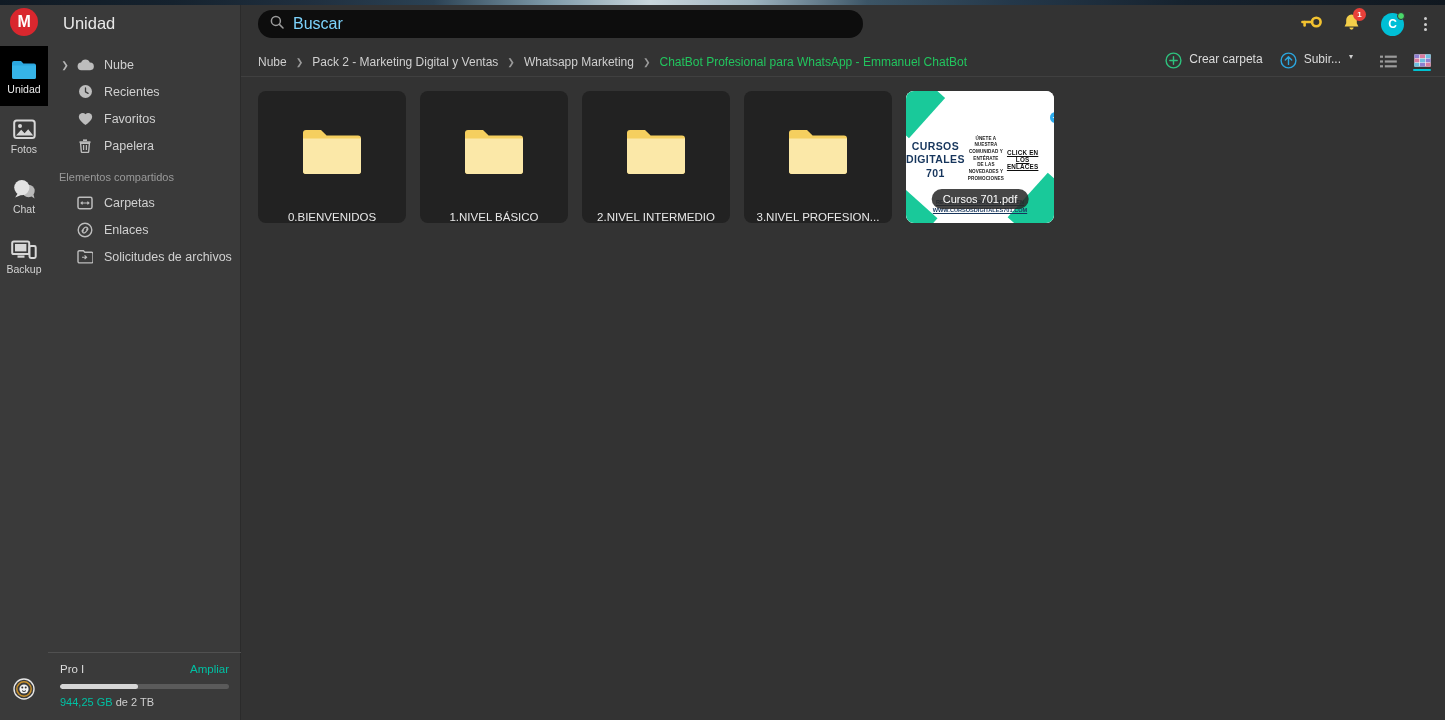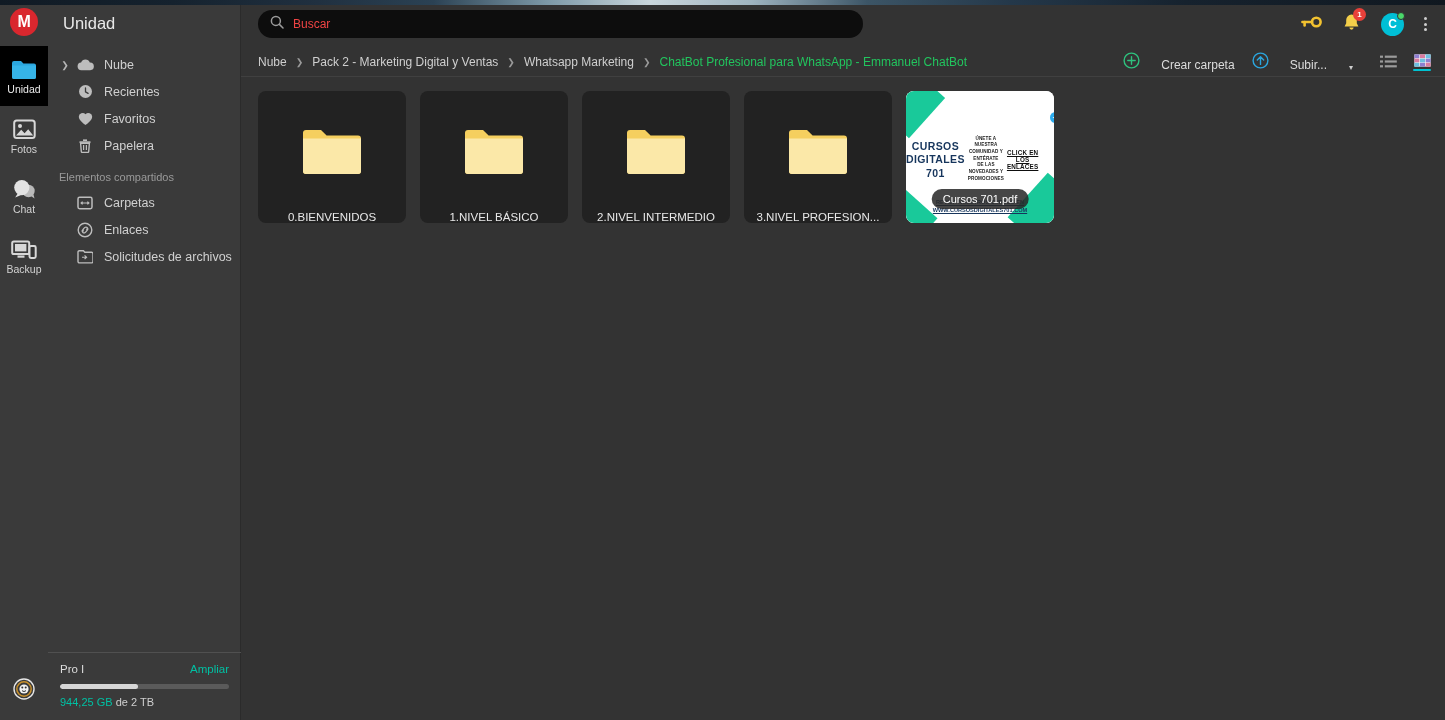--- a/index.html
+++ b/index.html
@@ -84,21 +84,21 @@
   .main { flex: 1; display: flex; flex-direction: column; min-width: 0; background: #333333; }
 
   .topbar {
     height: 48px; display: flex; align-items: center; padding: 0 12px 0 12px;
     flex: 0 0 48px;
   }
   .search {
     flex: 0 0 605px; height: 28px; background: #0d0d0d; border-radius: 14px;
     display: flex; align-items: center; padding: 0 12px; gap: 9px; margin-left: 5px;
   }
-  .search-ph { color: #ef4444; font-size: 12px; }
+  .search-ph { color: #7dd3fc; font-size: 16px; }
   .top-actions { margin-left: auto; display: flex; align-items: center; gap: 20px; padding-right: 6px;}
   .bell-wrap { position: relative; display: flex; }
   .bell-badge {
     position: absolute; top: -5px; right: -5px; background: #e8403a; color: #fff;
     font-size: 8px; width: 13px; height: 13px; border-radius: 50%;
     display: flex; align-items: center; justify-content: center; font-weight: bold;
   }
   .avatar-wrap { position: relative; }
   .avatar {
     width: 23px; height: 23px; border-radius: 50%; background: #00bfd6; color: #fff;
@@ -114,21 +114,21 @@
 
   .crumbbar {
     height: 28px; display: flex; align-items: center; padding: 0 14px 0 17px;
     border-bottom: 1px solid #404040; flex: 0 0 29px;
   }
   .crumbs { display: flex; align-items: center; gap: 0; color: #cfcfcf; font-size: 12px; }
   .crumb { cursor: pointer; white-space: nowrap; }
   .crumb.current { color: #22c55e; }
   .crumb-sep { color: #9a9a9a; font-size: 9px; padding: 0 9px; }
   .crumb-actions { margin-left: auto; display: flex; align-items: center; gap: 17px; }
-  .act { display: flex; align-items: flex-end; gap: 21px; color: #dcdcdc; font-size: 12px; cursor: pointer; }
+  .act { display: flex; align-items: flex-start; gap: 7px; color: #dcdcdc; font-size: 12px; cursor: pointer; }
   .act-caret { color: #cfcfcf; font-size: 8px; margin-left: 1px; }
   .viewtoggles { display: flex; align-items: center; gap: 16px; margin-left: 10px; }
   .vt { cursor: pointer; position: relative; display:flex; flex-direction:column; align-items:center; }
   .vt-underline { width: 18px; height: 2px; background: #00c2d1; margin-top: 2px; border-radius:1px; }
 
   
   .grid {
     flex: 1; padding: 14px 0 0 17px; display: flex; flex-wrap: wrap;
     gap: 0 14px; align-content: flex-start; overflow: hidden;
   }

